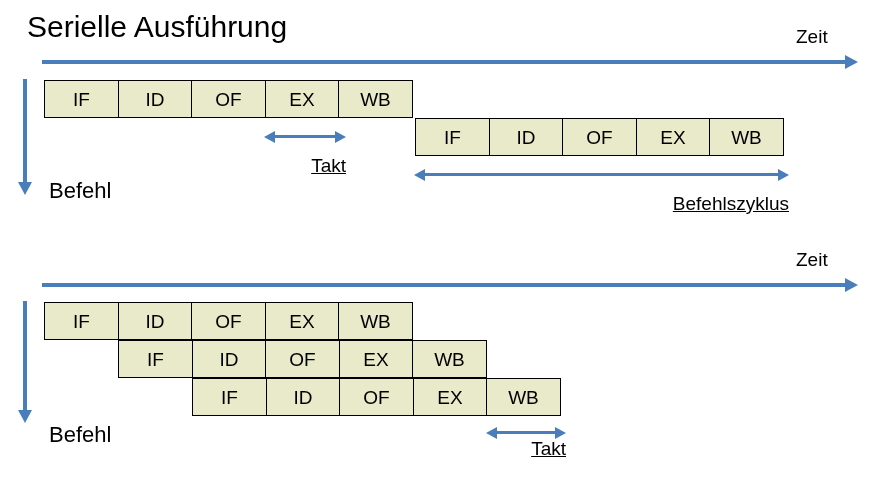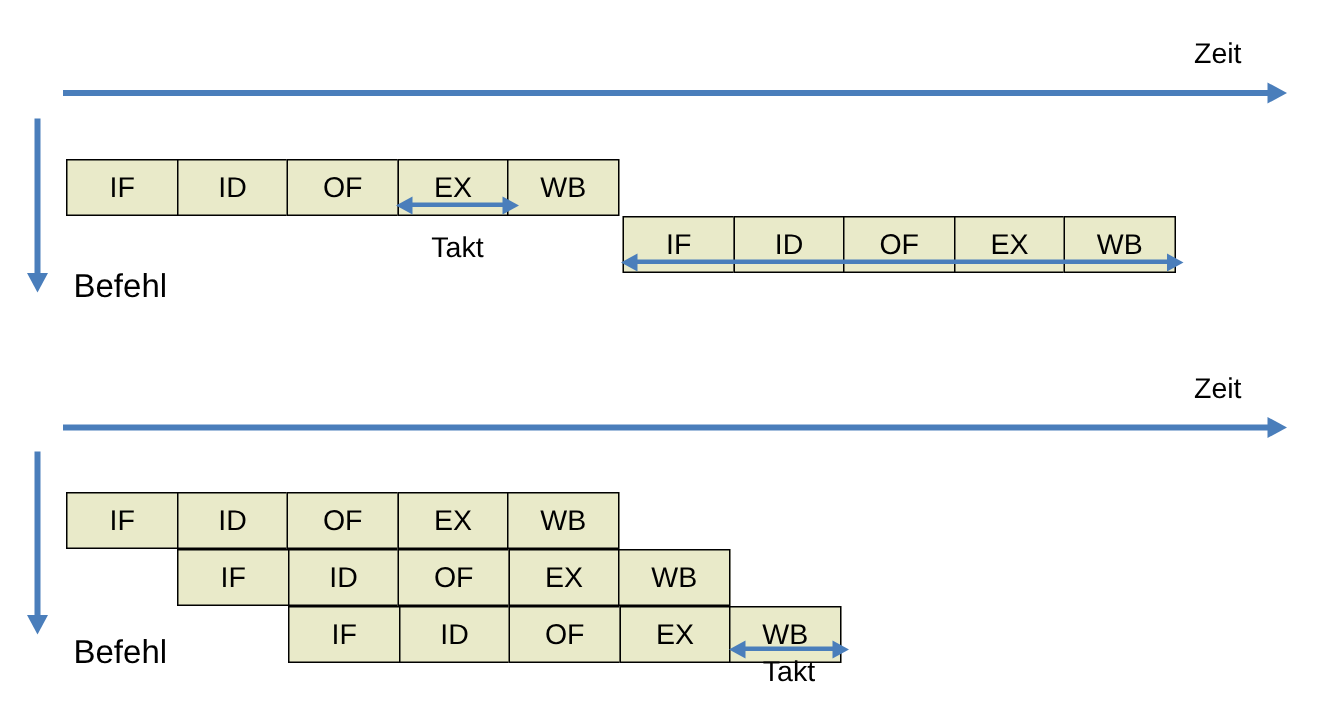--- a/index.html
+++ b/index.html
@@ -86,21 +86,20 @@
     position: absolute;
     font-size: 22px;
     line-height: 22px;
     white-space: nowrap;
   }
 
   
   .stage-row {
     position: absolute;
     display: flex;
-    margin-top: 26px;
   }
   .stage-box {
     box-sizing: border-box;
     background: #e9eac9;
     border: 1.5px solid #000000;
     margin-right: -1.5px;
     display: flex;
     align-items: center;
     justify-content: center;
     font-size: 19px;
@@ -137,28 +136,30 @@
     height: 0;
     border-top: 6px solid transparent;
     border-bottom: 6px solid transparent;
     border-left: 11px solid #4a7ebb;
   }
   .measure-label {
     position: absolute;
     font-size: 19px;
     line-height: 22px;
     white-space: nowrap;
-    text-align: center;
+    text-align: right;
+    text-decoration: underline;
   }
 </style>
 </head>
 <body>
 
 <div class="section" id="section-serial">
 
+  <div class="section-title">Serielle Ausführung</div>
 
   <div class="time-axis" style="left:42px; top:55px; width:816px;">
     <div class="shaft" style="width:805px;"></div>
     <div class="head" style="left:803px;"></div>
   </div>
   <div class="time-label" style="left:796px; top:26px;">Zeit</div>
 
   <div class="befehl-axis" style="left:18px; top:79px; height:116px;">
     <div class="shaft" style="height:105px;"></div>
     <div class="head" style="top:103px;"></div>
@@ -186,20 +187,21 @@
     <div class="shaft" style="left:9px; width:64px;"></div>
     <div class="head-r"></div>
   </div>
   <div class="measure-label" style="left:264px; top:155px; width:82px;">Takt</div>
 
   <div class="measure" style="left:414px; top:169px; width:375px;">
     <div class="head-l"></div>
     <div class="shaft" style="left:9px; width:357px;"></div>
     <div class="head-r"></div>
   </div>
+  <div class="measure-label" style="left:414px; top:193px; width:375px;">Befehlszyklus</div>
 
 </div>
 
 <div class="section" id="section-pipeline">
 
 
   <div class="time-axis" style="left:42px; top:38px; width:816px;">
     <div class="shaft" style="width:805px;"></div>
     <div class="head" style="left:803px;"></div>
   </div>

